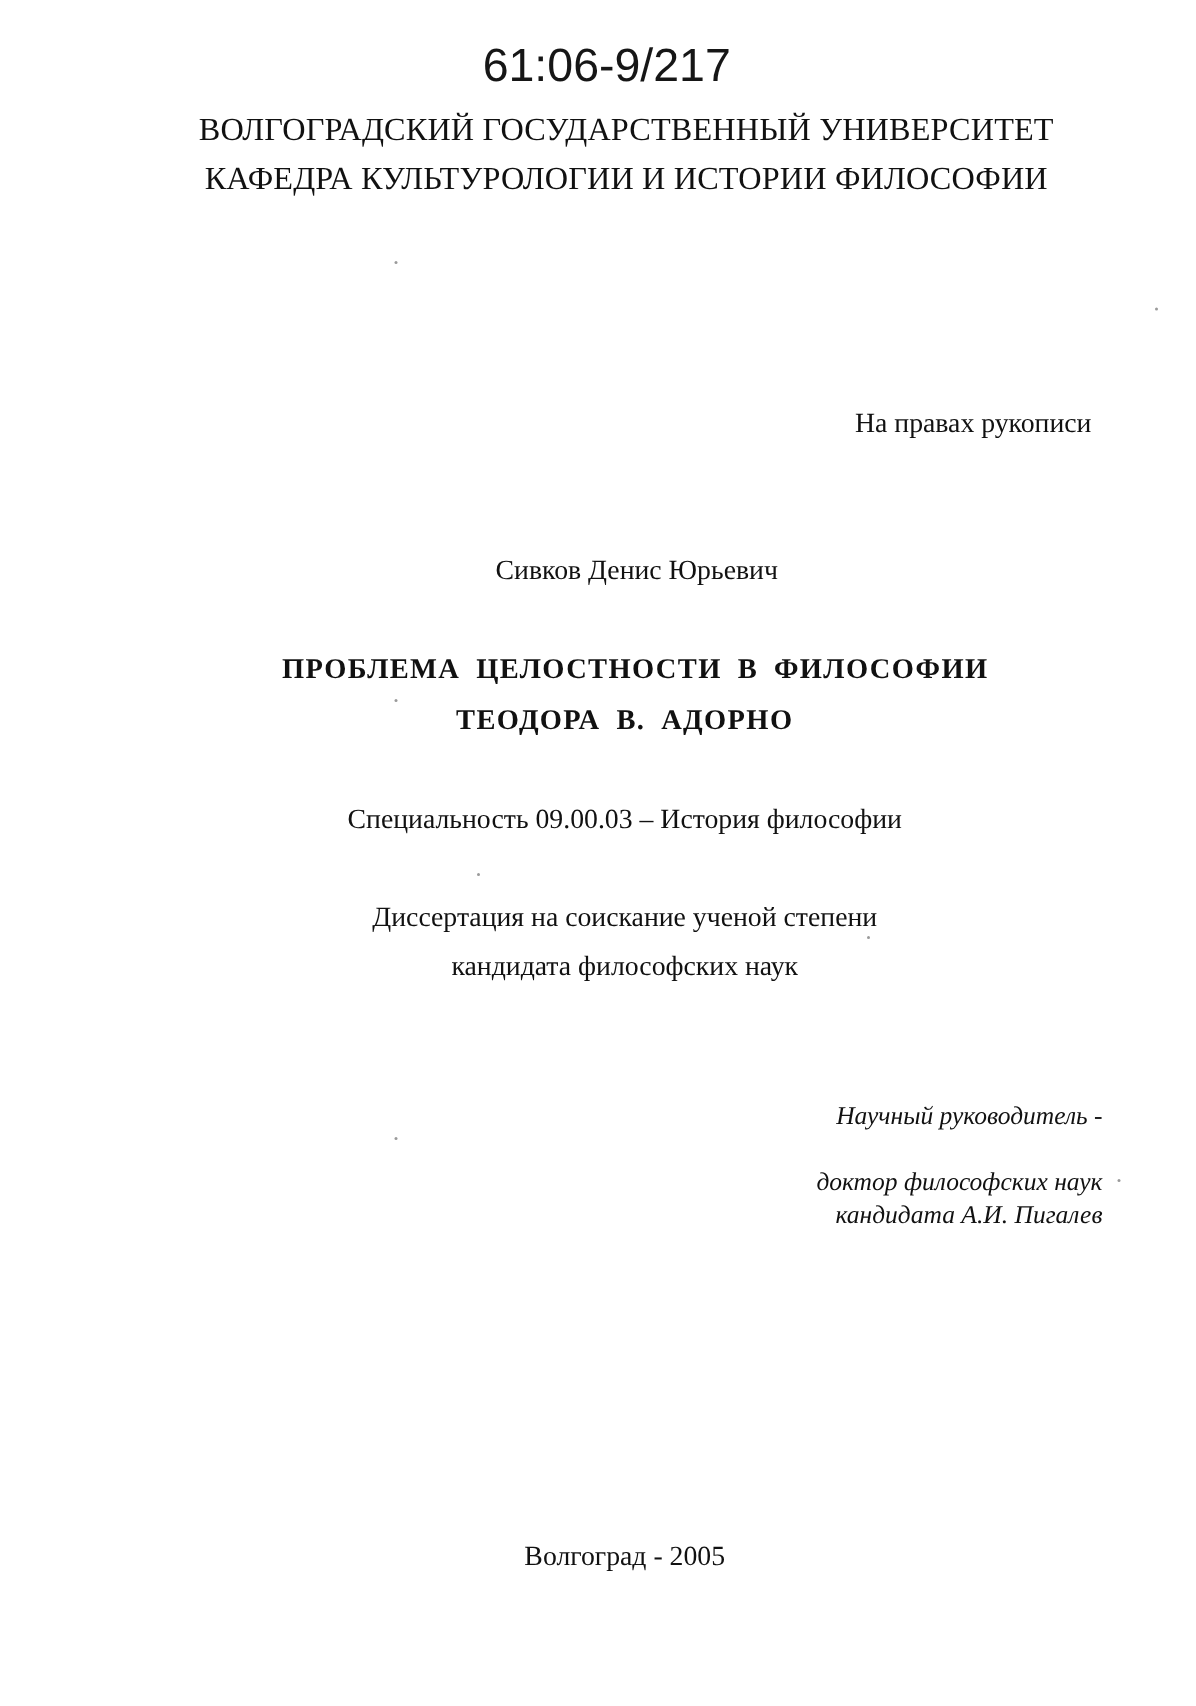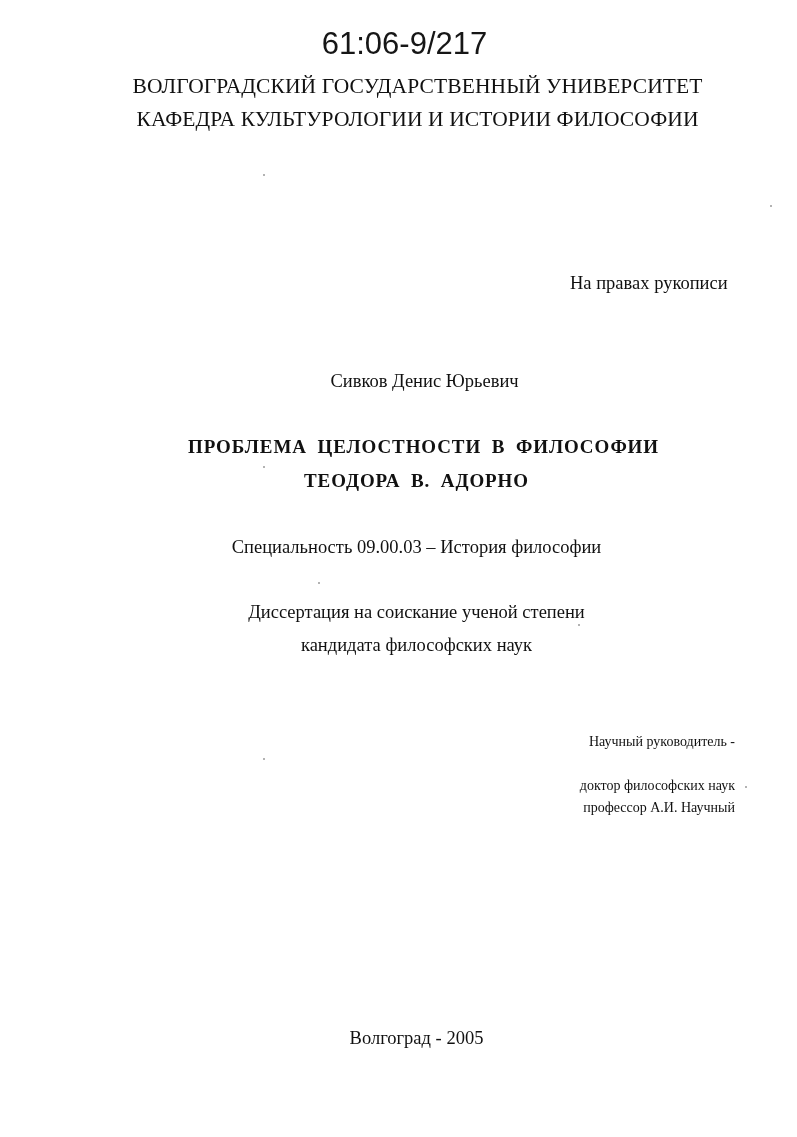--- a/index.html
+++ b/index.html
@@ -74,21 +74,22 @@
       left: 18px;
     }
     .diss2 {
       top: 635px;
       font-size: 18.5px;
       left: 18px;
     }
     .sup {
       right: 62px;
       text-align: right;
-      font-size: 14px;
+      font-size: 17px;
+      font-style: italic;
     }
     .sup1 { top: 734px; }
     .sup2 { top: 778px; }
     .sup3 { top: 800px; }
     .city {
       top: 1028px;
       font-size: 18.5px;
       left: 18px;
     }
     .speck {
@@ -116,21 +117,21 @@
   <div class="abs center title1">ПРОБЛЕМА ЦЕЛОСТНОСТИ В ФИЛОСОФИИ</div>
   <div class="abs center title2">ТЕОДОРА В. АДОРНО</div>
 
   <div class="abs center spec">Специальность 09.00.03 – История философии</div>
 
   <div class="abs center diss1">Диссертация на соискание ученой степени</div>
   <div class="abs center diss2">кандидата философских наук</div>
 
   <div class="abs sup sup1">Научный руководитель -</div>
   <div class="abs sup sup2">доктор философских наук</div>
-  <div class="abs sup sup3">профессор А.И. Научный</div>
+  <div class="abs sup sup3">кандидата А.И. Пигалев</div>
 
   <div class="abs center city">Волгоград - 2005</div>
 
   <span class="speck" style="left:263px;top:174px;"></span>
   <span class="speck" style="left:770px;top:205px;"></span>
   <span class="speck" style="left:263px;top:466px;"></span>
   <span class="speck" style="left:318px;top:582px;"></span>
   <span class="speck" style="left:578px;top:624px;"></span>
   <span class="speck" style="left:263px;top:758px;"></span>
   <span class="speck" style="left:745px;top:786px;"></span>

